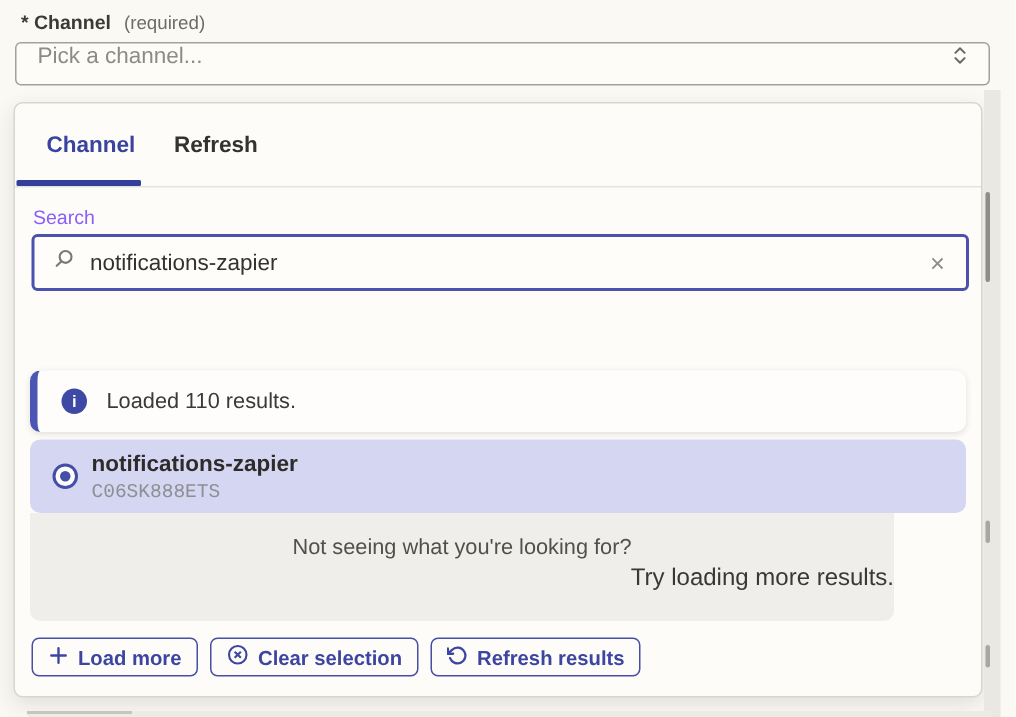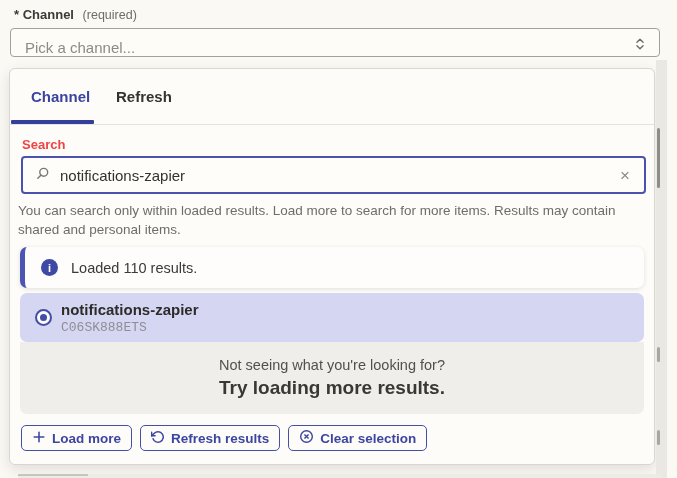--- a/index.html
+++ b/index.html
@@ -10,37 +10,37 @@
   }
 
   
   .field-label { position: absolute; left: 14px; top: 7px; font-size: 13px; color: #3b3a37; }
   .field-label .req-marker, .field-label .label-text { font-weight: bold; }
   .field-label .req-note { font-weight: normal; color: #6e6c68; font-size: 12.5px; margin-left: 5px; text-align: center; }
 
   .select-box {
     position: absolute; left: 10px; top: 28px; width: 650px; height: 29px;
     background: #fdfcf7; border: 1px solid #a3a19c; border-radius: 4px;
-    display: flex; align-items: flex-end; padding: 0 12px 0 14px; cursor: pointer;
+    display: flex; align-items: flex-start; padding: 0 12px 0 14px; cursor: pointer;
   }
   .select-placeholder { flex: 1; font-size: 15px; color: #8d8b85; }
 
   
   .panel {
     position: absolute; left: 9px; top: 68px; width: 646px; height: 397px;
     background: #fdfcf8; border: 1px solid #d8d6d0; border-radius: 6px;
     box-shadow: 0 5px 14px rgba(45,45,40,.12);
   }
   .tab { position: absolute; top: 19px; font-size: 15px; font-weight: bold; cursor: pointer; }
   .tab-channel { left: 21px; color: #3a44a0; }
   .tab-custom { left: 106px; color: #34332f; }
   .tab-underline { position: absolute; left: 1px; top: 51px; width: 83px; height: 4px; background: #343e9b; border-radius: 1px; }
   .tabs-divider { position: absolute; left: 0; top: 55px; width: 100%; height: 1px; background: #e5e3dd; }
 
-  .search-label { position: absolute; left: 12px; top: 68px; font-size: 13px; color: #ef4444; font-weight: bold; }
+  .search-label { position: absolute; left: 12px; top: 68px; font-size: 13px; color: #8b5cf6; }
   .search-box {
     position: absolute; left: 11px; top: 87px; width: 625px; height: 38px;
     background: #fefdfa; border: 2px solid #4a52ad; border-radius: 4px;
     display: flex; align-items: center; padding: 0 10px 0 12px;
   }
   .search-input {
     flex: 1; border: none; outline: none; background: transparent;
     font-family: inherit; font-size: 15px; color: #33322e; padding-left: 10px;
   }
   .clear-btn {
@@ -71,25 +71,25 @@
   .radio {
     width: 17px; height: 17px; border-radius: 50%; border: 2px solid #454ea6;
     background: #fdfcf8; display: flex; align-items: center; justify-content: center; flex: 0 0 auto;
   }
   .radio-dot { width: 7px; height: 7px; border-radius: 50%; background: #454ea6; }
   .result-texts { margin-left: 9px; }
   .result-name { font-size: 15px; font-weight: bold; color: #2d2c2a; line-height: 17px; }
   .result-id { font-size: 13px; color: #8f8e94; line-height: 15px; margin-top: 2px; font-family: Liberation Mono, monospace; }
 
   .muted-block {
-    position: absolute; left: 10px; top: 273px; width: 624px; height: 72px;
+    position: absolute; left: 10px; top: 273px; width: 576px; height: 72px;
     background: #f0eeea; border-radius: 0 0 7px 7px; text-align: center;
   }
   .muted-line1 { padding-top: 15px; font-size: 14.5px; color: #51504b; }
-  .muted-line2 { margin-top: 4px; font-size: 19px; font-weight: bold; color: #393834; }
+  .muted-line2 { margin-top: 4px; font-size: 16px; font-weight: normal; color: #393834; text-align: right; }
 
   .actions { position: absolute; left: 11px; top: 356px; display: flex; gap: 8px; }
   .action-btn {
     height: 26px; display: inline-flex; align-items: center; gap: 6px;
     padding: 0 10px; background: transparent; border: 1.6px solid #454fa6;
     border-radius: 5px; color: #3c46a2; font-family: inherit;
     font-size: 13.5px; font-weight: bold; cursor: pointer;
   }
   .action-btn svg { flex: 0 0 auto; }
 
@@ -137,21 +137,20 @@
       <span>
         <svg viewBox="0 0 16 16" width="15" height="15" fill="none" stroke="#7a7873" stroke-width="1.5">
           <circle cx="9.3" cy="6.7" r="4.2"></circle>
           <line x1="6.2" y1="9.9" x2="3" y2="13" stroke-linecap="round"></line>
         </svg>
       </span>
       <input class="search-input" type="text" value="notifications-zapier" style="">
       <button class="clear-btn">×</button>
     </div>
 
-    <div class="help-text">You can search only within loaded results. Load more to search for more items. Results may contain shared and personal items.</div>
 
     <div class="alert">
       <span class="info-circle">
         <span>i</span>
       </span>
       <span class="alert-text">Loaded 110 results.</span>
     </div>
 
     <div class="result-row">
       <span class="radio">
@@ -172,36 +171,36 @@
       <button class="action-btn">
         <span>
           <svg viewBox="0 0 16 16" width="14" height="14" fill="none" stroke="currentColor" stroke-width="1.8" stroke-linecap="round">
             <path d="M8 2.5 V13.5 M2.5 8 H13.5"></path>
           </svg>
         </span>
         <span>Load more</span>
       </button>
       <button class="action-btn">
         <span>
+          <svg viewBox="0 0 16 16" width="15" height="15" fill="none" stroke="currentColor" stroke-width="1.5">
+            <circle cx="8" cy="8" r="6.2"></circle>
+            <path d="M5.8 5.8 L10.2 10.2 M10.2 5.8 L5.8 10.2"></path>
+          </svg>
+        </span>
+        <span>Clear selection</span>
+      </button>
+      <button class="action-btn">
+        <span>
           <svg viewBox="0 0 24 24" width="14" height="14" fill="none" stroke="currentColor" stroke-width="2.6" stroke-linecap="round" stroke-linejoin="round">
             <polyline points="1 4 1 10 7 10"></polyline>
             <path d="M3.51 15a9 9 0 1 0 2.13-9.36L1 10"></path>
           </svg>
         </span>
         <span>Refresh results</span>
       </button>
-      <button class="action-btn">
-        <span>
-          <svg viewBox="0 0 16 16" width="15" height="15" fill="none" stroke="currentColor" stroke-width="1.5">
-            <circle cx="8" cy="8" r="6.2"></circle>
-            <path d="M5.8 5.8 L10.2 10.2 M10.2 5.8 L5.8 10.2"></path>
-          </svg>
-        </span>
-        <span>Clear selection</span>
-      </button>
     </div>
   </div>
 
   <div class="scroll-track">
     <div class="scroll-thumb thumb-main"></div>
     <div class="scroll-thumb thumb-mark1"></div>
     <div class="scroll-thumb thumb-mark2"></div>
   </div>
 
   <div class="below-band"></div>

